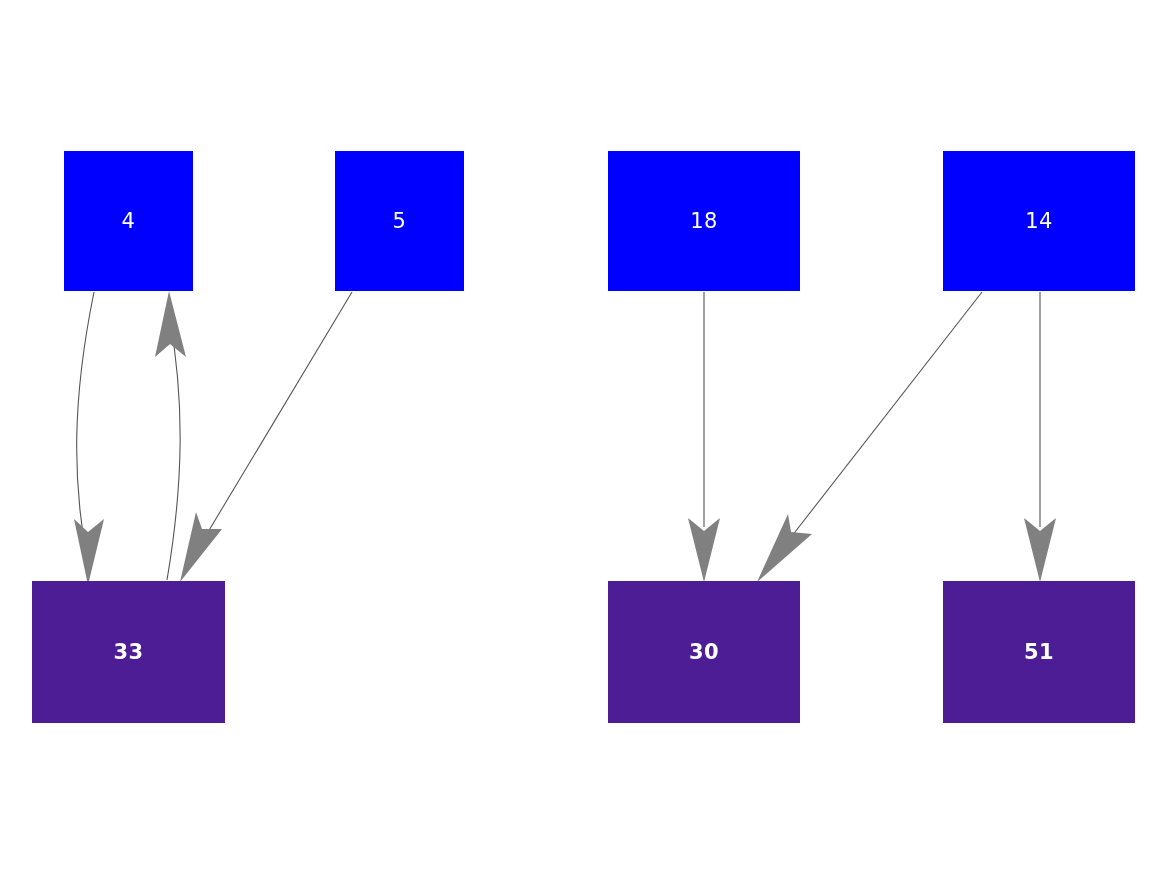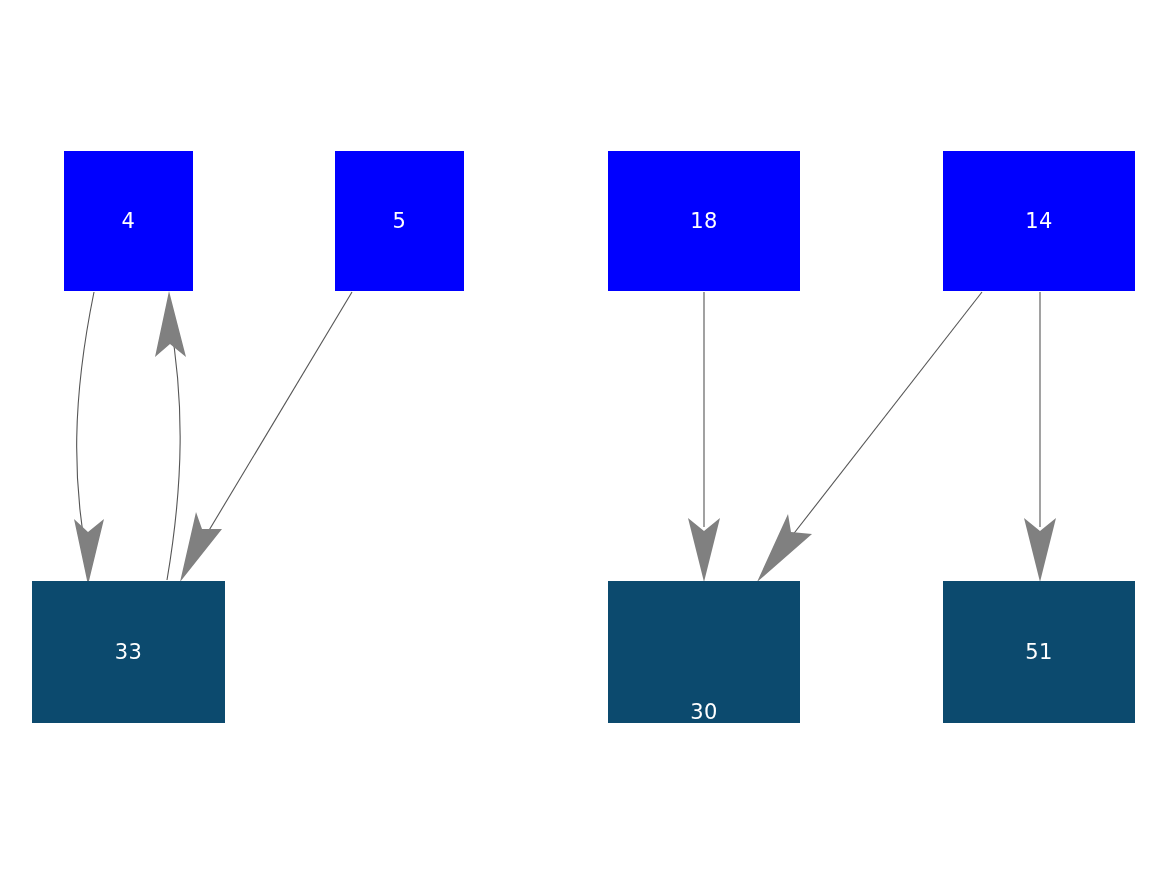--- a/index.html
+++ b/index.html
@@ -33,21 +33,21 @@
   }
   .node-label {
     color: #ffffff;
     font-family: "DejaVu Sans", sans-serif;
     font-size: 21px;
     line-height: 1;
     letter-spacing: 0.5px;
     user-select: none;
   }
   .node-source { background: #0000ff; }
-  .node-target { background: #0c4a6e; }
+  .node-target { background: #4c1d95; font-weight: bold; }
 </style>
 </head>
 <body>
 
 <div id="graph-canvas">
 
   <svg id="edge-layer" viewBox="0 0 1167 875" xmlns="http://www.w3.org/2000/svg">
 
     <g>
       <path d="M 94 292 C 72 400 72 480 88 565" fill="none" stroke="#555555" stroke-width="1.1"></path>
@@ -93,21 +93,21 @@
   </div>
 
   <div class="graph-node node-source" style="left:943px; top:151px; width:192px; height:140px;">
     <span class="node-label">14</span>
   </div>
 
   <div class="graph-node node-target" style="left:32px; top:581px; width:193px; height:142px;">
     <span class="node-label">33</span>
   </div>
 
-  <div class="graph-node node-target" style="left:608px; top:581px; width:192px; height:142px;align-items:flex-end;">
+  <div class="graph-node node-target" style="left:608px; top:581px; width:192px; height:142px;">
     <span class="node-label">30</span>
   </div>
 
   <div class="graph-node node-target" style="left:943px; top:581px; width:192px; height:142px;">
     <span class="node-label">51</span>
   </div>
 
 </div>
 
 </body></html>

